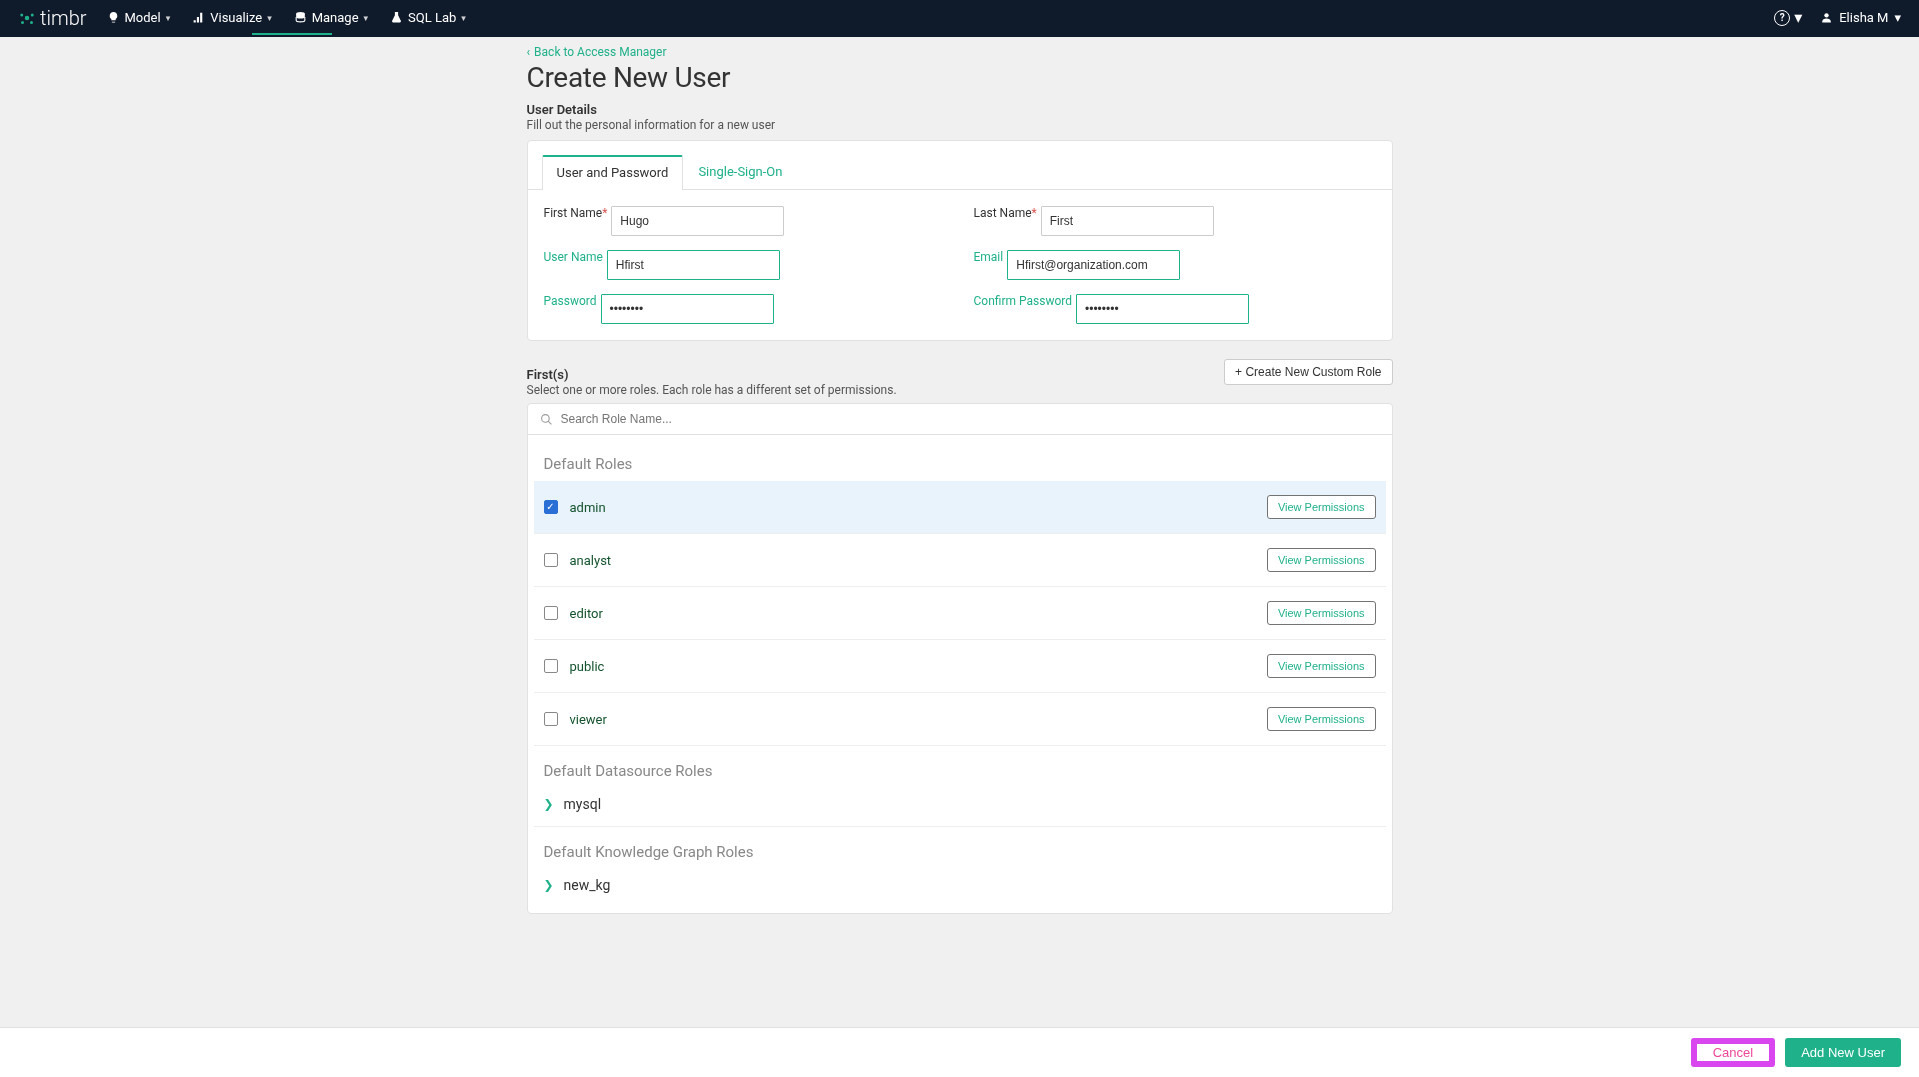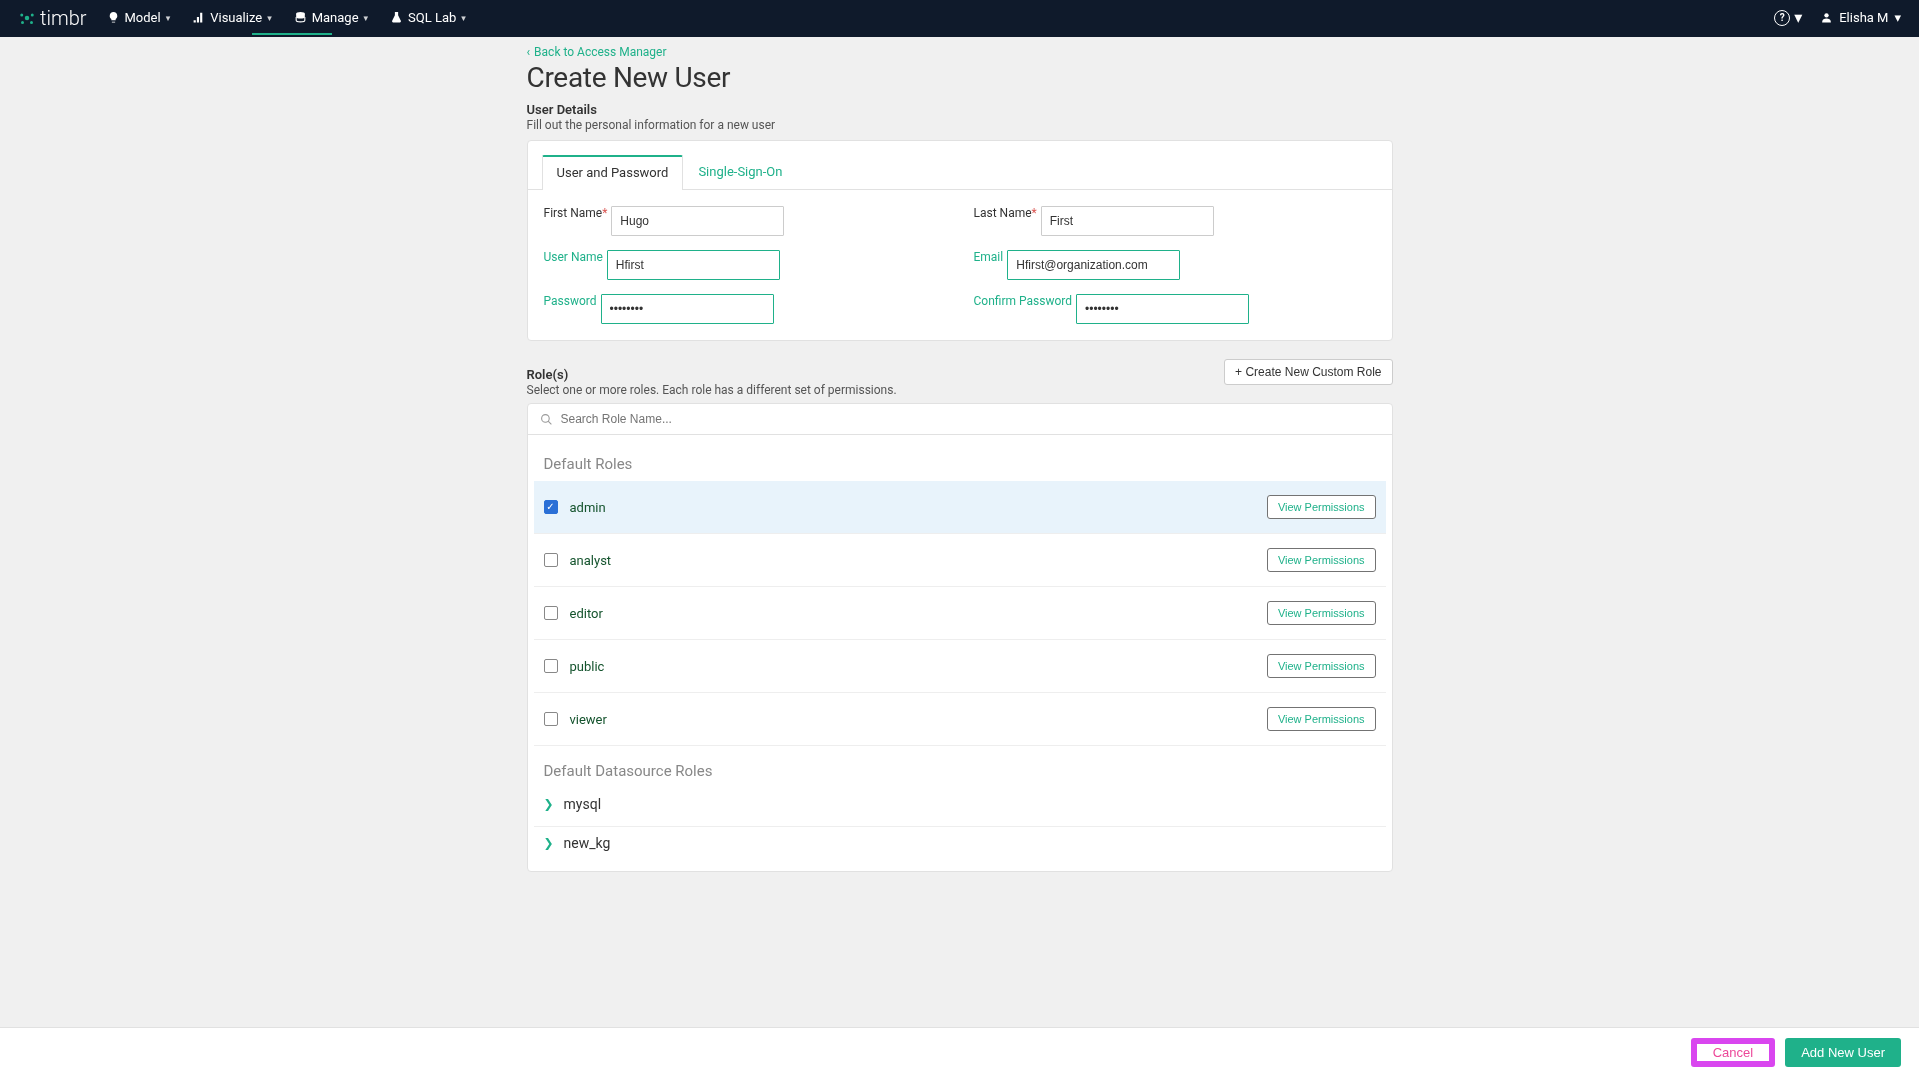--- a/index.html
+++ b/index.html
@@ -154,21 +154,21 @@
       </div>
       <div class="field green">
         <label>Confirm Password</label>
         <input type="text" value="••••••••" style="">
       </div>
     </div>
   </div>
 
   <div class="roles-header">
     <div>
-      <div class="section-title">Role(s)</div>
+      <div class="section-title">First(s)</div>
       <div class="section-desc">Select one or more roles. Each role has a different set of permissions.</div>
     </div>
     <button class="btn-outline">+ Create New Custom Role</button>
   </div>
 
   <div class="roles-card">
     <div class="search-bar">
       <svg width="13" height="13" viewBox="0 0 24 24" fill="none" stroke="#999" stroke-width="2">
           <circle cx="10" cy="10" r="7"></circle>
           <line x1="15" y1="15" x2="21" y2="21"></line>
@@ -213,20 +213,21 @@
         </div>
         <button class="view-perm">View Permissions</button>
       </div>
 
       <div class="group-title" style="margin-top:10px;">Default Datasource Roles</div>
       <div class="ds-row">
         <span class="exp">❯</span>
         <span>mysql</span>
       </div>
 
+      <div class="group-title" style="margin-top:10px;">Default Knowledge Graph Roles</div>
       <div class="ds-row" style="border-bottom:none;">
         <span class="exp">❯</span>
         <span>new_kg</span>
       </div>
     </div>
   </div>
 </div>
 
 <div class="footer">
   <button class="btn-cancel">Cancel</button>

